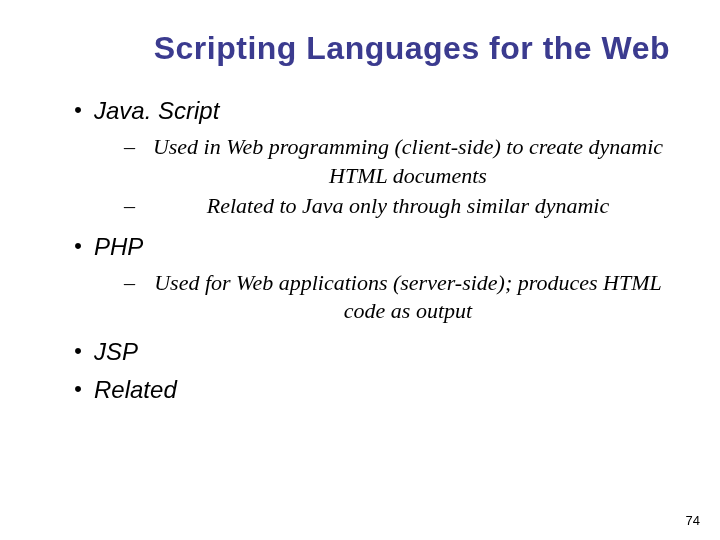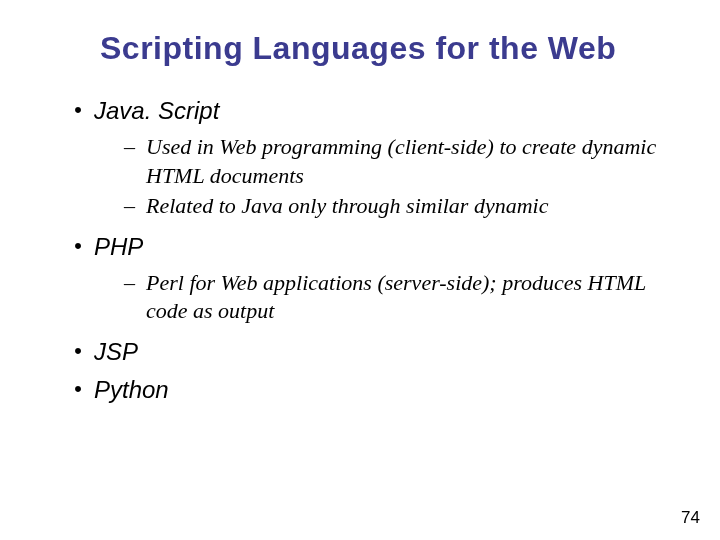--- a/index.html
+++ b/index.html
@@ -9,21 +9,21 @@
       background: #ffffff;
       font-family: "Times New Roman", Times, serif;
       color: #000000;
       position: relative;
       padding: 30px 50px 20px 70px;
     }
     .title {
       font-family: Arial, Helvetica, sans-serif;
       font-size: 32px;
       color: #3b3b8f;
-      text-align: left;
+      text-align: right;
       margin-bottom: 30px;
       margin-left: 30px;
       letter-spacing: 0.5px;
     }
     .bullet-list {
       list-style: none;
       padding-left: 0;
     }
     .bullet-item {
       font-family: Arial, Helvetica, sans-serif;
@@ -48,33 +48,34 @@
       margin-bottom: 12px;
     }
     .sub-item {
       font-family: "Times New Roman", Times, serif;
       font-size: 22px;
       color: #000000;
       padding-left: 22px;
       position: relative;
       line-height: 1.3;
       margin-bottom: 2px;
+      text-align: center;
     }
     .sub-item::before {
       content: "–";
       position: absolute;
       left: 0;
       top: 0;
     }
     .page-number {
       position: absolute;
       bottom: 12px;
       right: 20px;
       font-family: Arial, Helvetica, sans-serif;
-      font-size: 17px;
+      font-size: 13px;
       color: #000000;
     }
   </style>
 </head>
 <body>
 
 <h1 class="title">Scripting Languages for the Web</h1>
 
 <ul class="bullet-list">
 
@@ -82,28 +83,28 @@
     <span>Java. Script</span>
     <ul class="sub-list">
       <li class="sub-item">Used in Web programming (client-side) to create dynamic HTML documents</li>
       <li class="sub-item">Related to Java only through similar dynamic</li>
     </ul>
   </li>
 
   <li class="bullet-item">
     <span>PHP</span>
     <ul class="sub-list">
-      <li class="sub-item">Perl for Web applications (server-side); produces HTML code as output</li>
+      <li class="sub-item">Used for Web applications (server-side); produces HTML code as output</li>
     </ul>
   </li>
 
 
   <li class="bullet-item">
     <span>JSP</span>
   </li>
 
   <li class="bullet-item">
-    <span>Python</span>
+    <span>Related</span>
   </li>
 
 </ul>
 
 <div class="page-number">74</div>
 
 </body></html>

